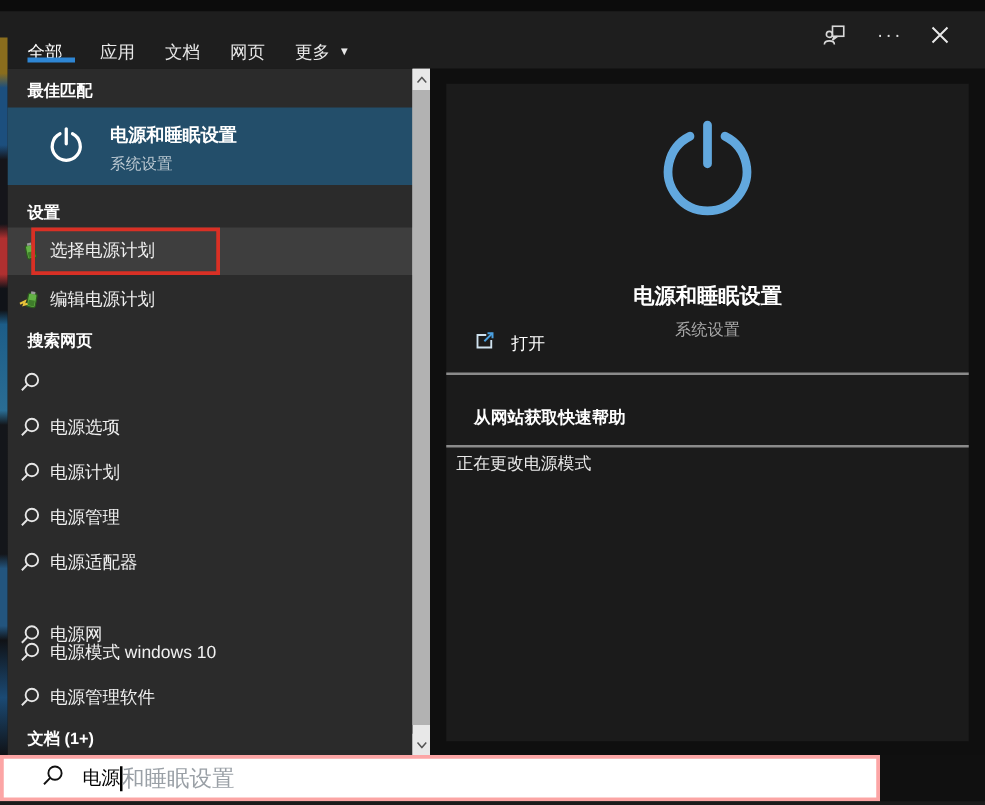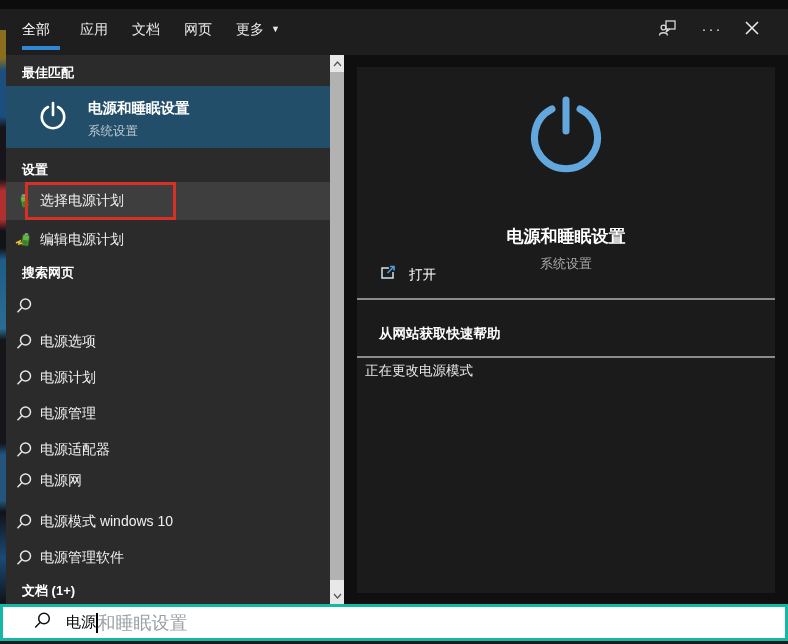--- a/index.html
+++ b/index.html
@@ -5,21 +5,21 @@
   * { margin:0; padding:0; box-sizing:border-box; }
   html,body { background:#000; }
   .root {
     position:relative; width:788px; height:644px; overflow:hidden;
     font-family:"Liberation Sans","DejaVu Sans",sans-serif;
     background:#101010; color:#fff;
   }
   
   .header { position:absolute; left:0; top:0; width:788px; height:55px; background:#1e1e1e; }
   .header-topstrip { position:absolute; left:0; top:0; width:788px; height:9px; background:#0c0c0c; }
-  .tab { position:absolute; top:18px; height:22px; line-height:22px; font-size:14px; color:#e8e8e8; cursor:pointer; }
+  .tab { position:absolute; top:30px; height:22px; line-height:22px; font-size:14px; color:#e8e8e8; cursor:pointer; }
   .tab.sel { color:#fff; }
   .tab-underline { position:absolute; left:22px; top:46px; width:38px; height:4px; background:#2e86d4; }
   .more-caret { display:inline-block; margin-left:7px; font-size:9px; color:#e8e8e8; vertical-align:2px; }
   .hicon { position:absolute; top:16px; width:24px; height:24px; display:flex; align-items:center; justify-content:center; cursor:pointer; }
   .dots { color:#e0e0e0; font-size:15px; letter-spacing:2px; }
 
   
   .desktop-strip {
     position:absolute; left:0; top:30px; width:6px; height:574px; z-index:5;
     background:linear-gradient(180deg,
@@ -63,22 +63,22 @@
   .pv-sub { position:absolute; left:0; top:188px; width:100%; text-align:center; font-size:13px; color:#a9a9a9; }
   .pv-divider { position:absolute; left:0; width:100%; height:2px; background:#8b8b8b; }
   .pv-open-row { position:absolute; left:0; top:178px; width:100%; height:58px; cursor:pointer; }
   .pv-open-label { position:absolute; left:52px; top:21px; font-size:13.5px; color:#fff; }
   .pv-open-icon { position:absolute; left:22px; top:19px; }
   .pv-help-title { position:absolute; left:22px; top:258px; font-size:13.5px; font-weight:bold; color:#fff; }
   .pv-help-item { position:absolute; left:8px; top:295px; font-size:13.5px; color:#e8e8e8; cursor:pointer; }
 
   
   .searchbar {
-    position:absolute; left:0; top:604px; width:788px; height:37px;
-    background:#ffffff; border:3px solid #14b8a6; display:flex; align-items:center;
+    position:absolute; left:0; top:604px; width:704px; height:37px;
+    background:#ffffff; border:3px solid #fca5a5; display:flex; align-items:center;
   }
   .searchbar .mag { margin-left:30px; }
   .typed { margin-left:14px; font-size:15px; color:#000; }
   .caret { display:inline-block; width:1.5px; height:20px; background:#000; vertical-align:-4px; }
   .ghost { font-size:18px; color:#9aa0a6; }
   .below-bar { position:absolute; left:0; top:641px; width:788px; height:3px; background:#1a1a1a; }
 </style>
 </head>
 <body>
 
@@ -215,21 +215,21 @@
     <div class="result-row" style="top:377px; height:36px;">
       <span class="row-icon"><svg width="18" height="18" viewBox="0 0 18 18">
             <circle cx="10.5" cy="7" r="5" fill="none" stroke="#e6e6e6" stroke-width="1.5"></circle>
             <line x1="6.8" y1="10.8" x2="2.5" y2="15.2" stroke="#e6e6e6" stroke-width="1.5"></line>
           </svg></span>
       <span class="row-label">电源适配器</span>
       <span class="row-chevron"><svg width="10" height="14" viewBox="0 0 10 14">
             <path d="M2 1 L8 7 L2 13" fill="none" stroke="#e0e0e0" stroke-width="1.8"></path>
           </svg></span>
     </div>
-    <div class="result-row" style="top:408px; height:36px;padding-left:41px;">
+    <div class="result-row" style="top:435px; height:36px;padding-left:41px;">
       <span class="row-icon"><svg width="18" height="18" viewBox="0 0 18 18">
             <circle cx="10.5" cy="7" r="5" fill="none" stroke="#e6e6e6" stroke-width="1.5"></circle>
             <line x1="6.8" y1="10.8" x2="2.5" y2="15.2" stroke="#e6e6e6" stroke-width="1.5"></line>
           </svg></span>
       <span class="row-label">电源网</span>
       <span class="row-chevron"><svg width="10" height="14" viewBox="0 0 10 14">
             <path d="M2 1 L8 7 L2 13" fill="none" stroke="#e0e0e0" stroke-width="1.8"></path>
           </svg></span>
     </div>
     <div class="result-row" style="top:449px; height:36px;">

